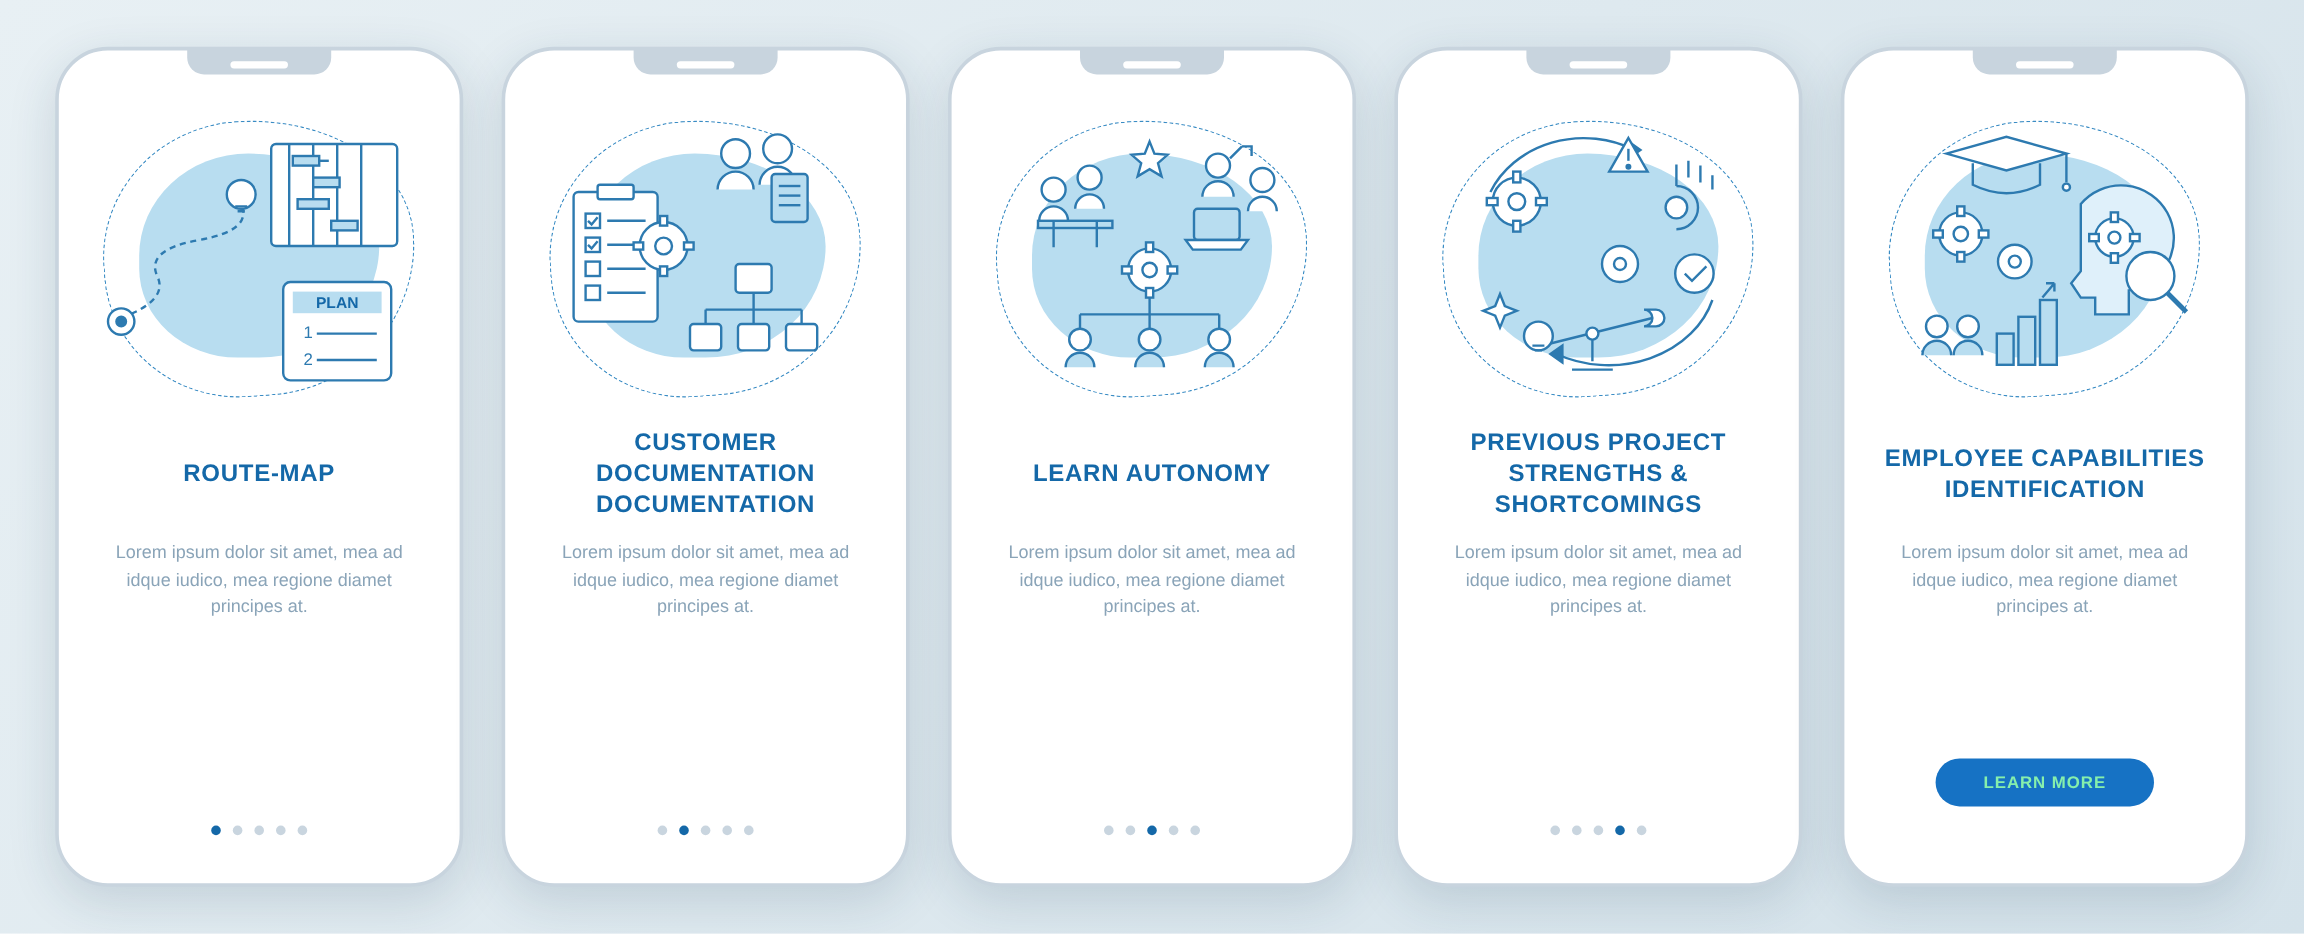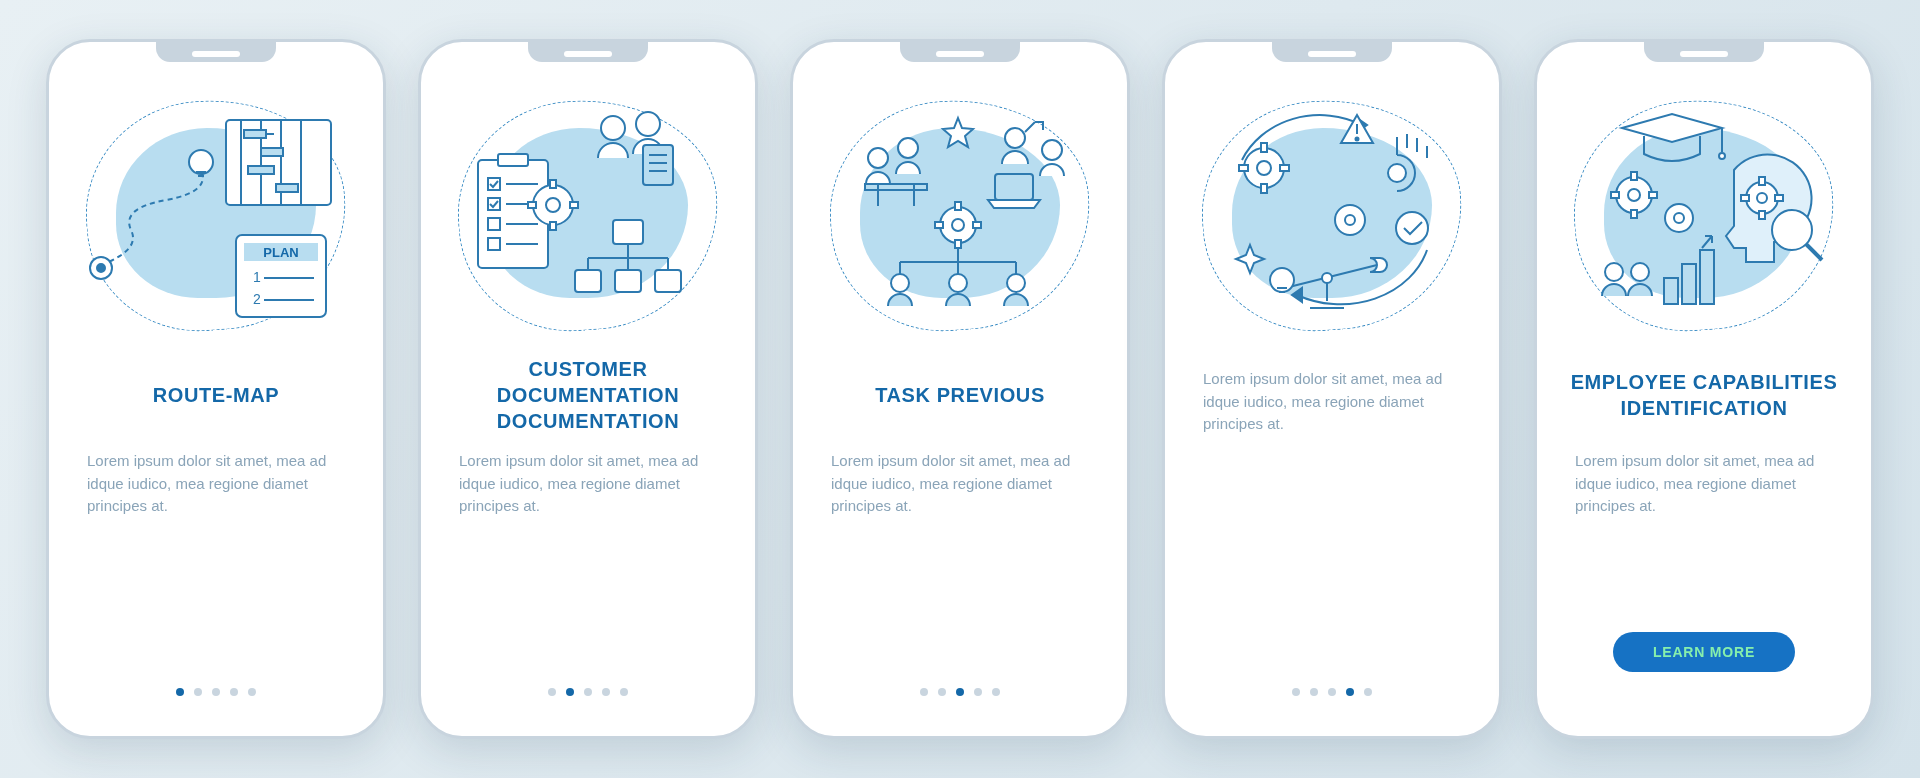--- a/index.html
+++ b/index.html
@@ -91,21 +91,21 @@
     line-height: 1.3;
     min-height: 82px;
     display: flex;
     align-items: center;
     justify-content: center;
     padding: 0 8px;
   }
   .description {
     font-size: 15px;
     color: #8aa4b8;
-    text-align: left;
+    text-align: center;
     line-height: 1.5;
     margin-top: 14px;
     padding: 0 16px;
     flex: 1;
   }
   .pager {
     display: flex;
     gap: 10px;
     margin-bottom: 16px;
   }
@@ -293,21 +293,21 @@
             <circle cx="70" cy="183" r="9"></circle>
               <path d="M58 206 a12 12 0 0 1 24 0" fill="#b8ddf0"></path>
             <circle cx="128" cy="183" r="9"></circle>
               <path d="M116 206 a12 12 0 0 1 24 0" fill="#b8ddf0"></path>
             <circle cx="186" cy="183" r="9"></circle>
               <path d="M174 206 a12 12 0 0 1 24 0" fill="#b8ddf0"></path>
           </g>
         </svg>
       </div>
     </div>
-    <div class="title">TASK PREVIOUS</div>
+    <div class="title">LEARN AUTONOMY</div>
     <div class="description">Lorem ipsum dolor sit amet, mea ad idque iudico, mea regione diamet principes at.</div>
     <div class="pager">
       <span class="dot"></span>
       <span class="dot"></span>
       <span class="dot active"></span>
       <span class="dot"></span>
       <span class="dot"></span>
     </div>
   </div>
 
@@ -350,20 +350,21 @@
             <path d="M75 190 L175 165"></path>
               <circle cx="125" cy="178" r="5"></circle>
               <path d="M125 183 v18 M108 208 h34"></path>
             <circle cx="80" cy="180" r="12"></circle>
               <path d="M75 188 h10 M77 192 h6"></path>
             <path d="M168 158 a7 7 0 1 1 0 14 h10 a7 7 0 0 0 0 -14 z" fill="#fff"></path>
           </g>
         </svg>
       </div>
     </div>
+    <div class="title">PREVIOUS PROJECT STRENGTHS &amp; SHORTCOMINGS</div>
     <div class="description">Lorem ipsum dolor sit amet, mea ad idque iudico, mea regione diamet principes at.</div>
     <div class="pager">
       <span class="dot"></span>
       <span class="dot"></span>
       <span class="dot"></span>
       <span class="dot active"></span>
       <span class="dot"></span>
     </div>
   </div>
 

